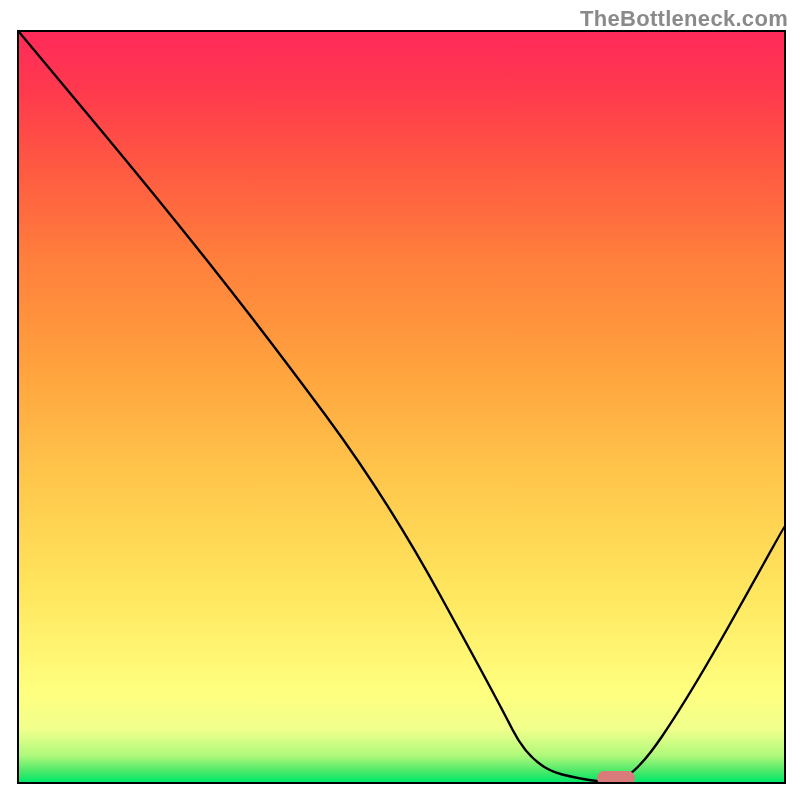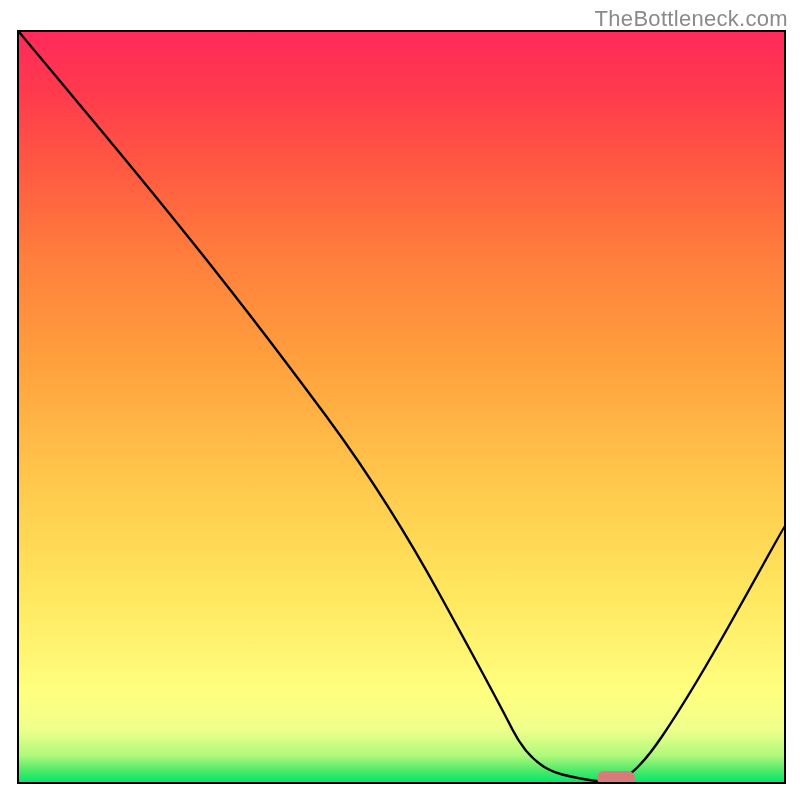--- a/index.html
+++ b/index.html
@@ -9,21 +9,21 @@
     height: 800px;
     position: relative;
     font-family: Arial, sans-serif;
   }
   .watermark {
     position: absolute;
     top: 6px;
     right: 12px;
     font-size: 22px;
     color: #8a8a8a;
-    font-weight: 400;
+    font-weight: 700;
     z-index: 10;
     letter-spacing: 0.3px;
   }
   .chart-frame {
     position: absolute;
     top: 30px;
     left: 17px;
     width: 769px;
     height: 754px;
     border: 2px solid #000;

